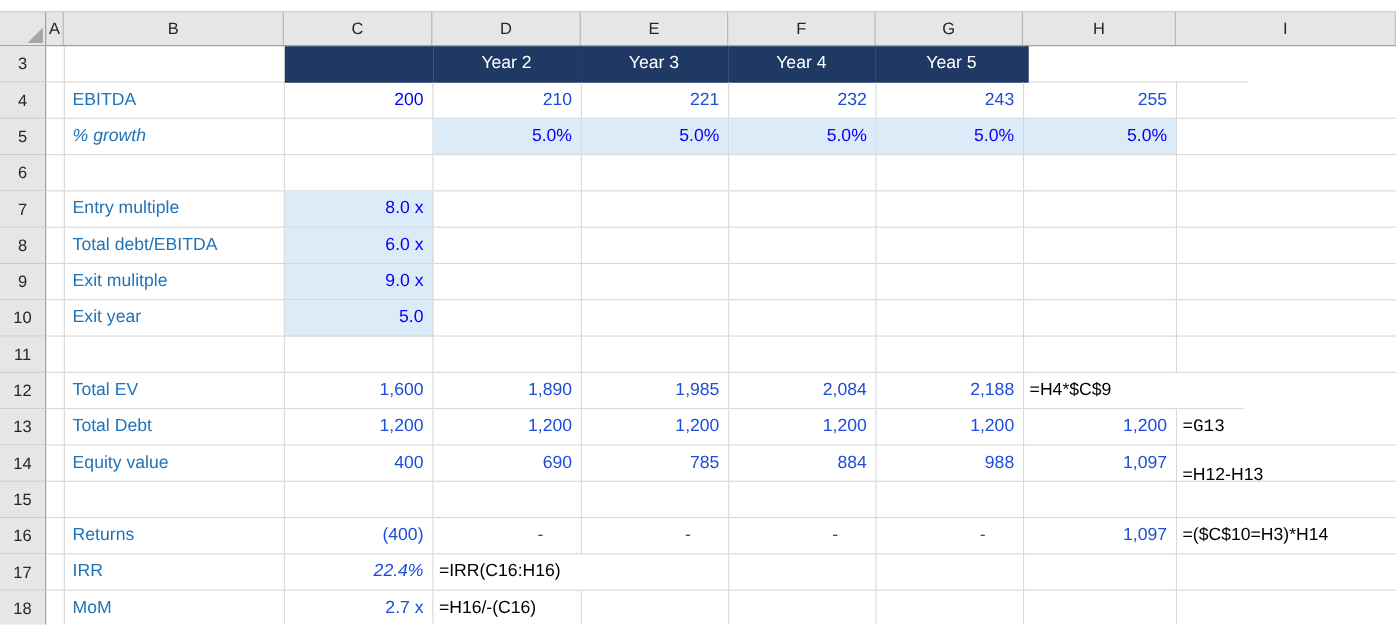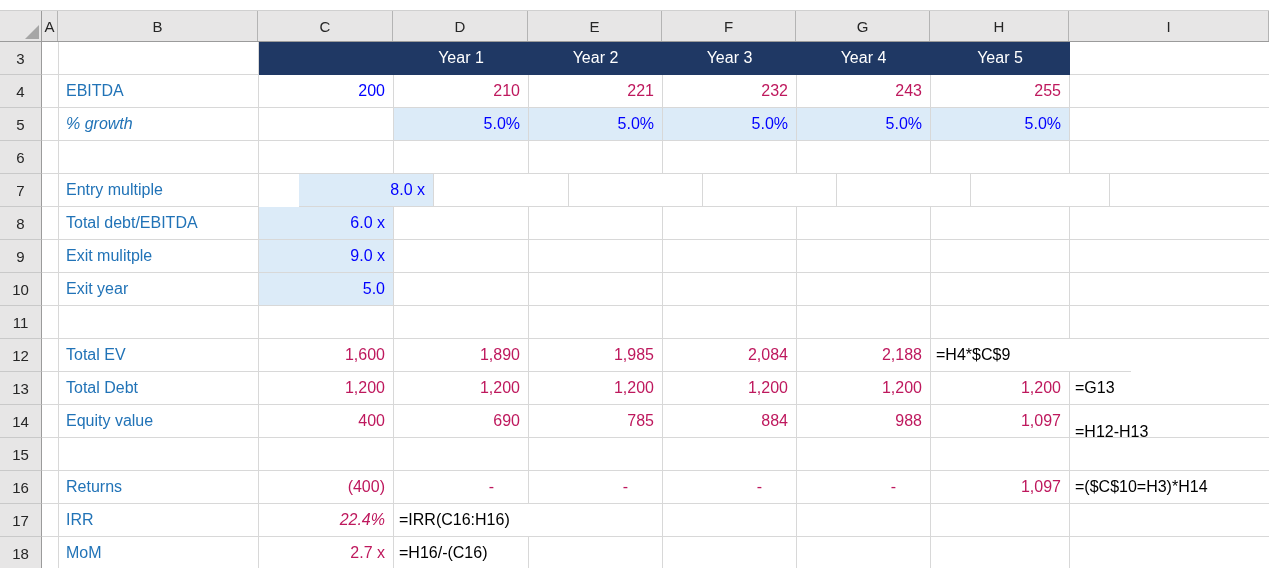--- a/index.html
+++ b/index.html
@@ -21,21 +21,21 @@
           display:flex;align-items:center;justify-content:center;font-size:15px;color:var(--hdrtext);}
   .c{box-sizing:border-box;display:flex;align-items:center;justify-content:flex-start;
      font-size:16px;color:#000;padding:0 8px;white-space:nowrap;overflow:hidden;
      border-right:1px solid var(--grid);border-bottom:1px solid var(--grid);}
   .c.navy{background:var(--navy);color:#fff;justify-content:center;
           border-right-color:var(--navy);border-bottom-color:var(--navy);}
   .c.label{color:var(--labelblue);justify-content:flex-start;padding-left:7px;}
   .c.it{font-style:italic;}
   .c.in{color:var(--inblue);justify-content:flex-end;}
   .c.fill{background:var(--ltblue);}
-  .c.num{color:#be185d;justify-content:flex-end;}
+  .c.num{color:#1d4ed8;justify-content:flex-end;}
   .c.dash{padding-right:34px;}
   .c.formula{color:#000;justify-content:flex-start;padding-left:5px;overflow:visible;}
   .c.lastcol{border-right:none;}
 </style>
 </head>
 <body>
 
 <div class="sheet" style="--navy: #1F3864; --labelblue: #2173B7; --inblue: #0000FF; --ltblue: #DCEBF8; --grid: #D8D8D8; --hdrbg: #E7E6E6;">
   <div class="sliver"></div>
   <div class="hdr-row" id="hdrRow">
@@ -51,21 +51,20 @@
       <div class="hdr-cell" style="width: 134px; flex: 0 0 134px;">G</div>
       <div class="hdr-cell" style="width: 139px; flex: 0 0 139px;">H</div>
       <div class="hdr-cell" style="width: 200px; flex: 0 0 200px;">I</div>
     </div>
   <div id="gridRows">
       <div class="row">
         <div class="rowhdr">3</div>
         <div class="c" style="width: 16px; flex: 0 0 16px;"></div>
         <div class="c" style="width: 200px; flex: 0 0 200px;"></div>
         <div class="c navy" style="width: 135px; flex: 0 0 135px;"></div>
-        <div class="c navy" style="width: 135px; flex: 0 0 135px;">Year 1</div>
         <div class="c navy" style="width: 134px; flex: 0 0 134px;">Year 2</div>
         <div class="c navy" style="width: 134px; flex: 0 0 134px;">Year 3</div>
         <div class="c navy" style="width: 134px; flex: 0 0 134px;">Year 4</div>
         <div class="c navy" style="width: 139px; flex: 0 0 139px;">Year 5</div>
         <div class="c lastcol" style="width: 200px; flex: 0 0 200px;"></div>
       </div>
       <div class="row">
         <div class="rowhdr">4</div>
         <div class="c" style="width: 16px; flex: 0 0 16px;"></div>
         <div class="c label" style="width: 200px; flex: 0 0 200px;">EBITDA</div>
@@ -98,21 +97,21 @@
         <div class="c" style="width: 134px; flex: 0 0 134px;"></div>
         <div class="c" style="width: 134px; flex: 0 0 134px;"></div>
         <div class="c" style="width: 134px; flex: 0 0 134px;"></div>
         <div class="c" style="width: 139px; flex: 0 0 139px;"></div>
         <div class="c lastcol" style="width: 200px; flex: 0 0 200px;"></div>
       </div>
       <div class="row">
         <div class="rowhdr">7</div>
         <div class="c" style="width: 16px; flex: 0 0 16px;"></div>
         <div class="c label" style="width: 200px; flex: 0 0 200px; text-align: center;">Entry multiple</div>
-        <div class="c in fill" style="width: 135px; flex: 0 0 135px; margin-left: 40px;">8.0 x</div>
+        <div class="c in fill" style="width: 135px; flex: 0 0 135px;">8.0 x</div>
         <div class="c" style="width: 135px; flex: 0 0 135px;"></div>
         <div class="c" style="width: 134px; flex: 0 0 134px;"></div>
         <div class="c" style="width: 134px; flex: 0 0 134px;"></div>
         <div class="c" style="width: 134px; flex: 0 0 134px;"></div>
         <div class="c" style="width: 139px; flex: 0 0 139px;"></div>
         <div class="c lastcol" style="width: 200px; flex: 0 0 200px;"></div>
       </div>
       <div class="row">
         <div class="rowhdr">8</div>
         <div class="c" style="width: 16px; flex: 0 0 16px;"></div>
@@ -175,21 +174,21 @@
       <div class="row">
         <div class="rowhdr">13</div>
         <div class="c" style="width: 16px; flex: 0 0 16px;"></div>
         <div class="c label" style="width: 200px; flex: 0 0 200px;">Total Debt</div>
         <div class="c num" style="width: 135px; flex: 0 0 135px;">1,200</div>
         <div class="c num" style="width: 135px; flex: 0 0 135px;">1,200</div>
         <div class="c num" style="width: 134px; flex: 0 0 134px;">1,200</div>
         <div class="c num" style="width: 134px; flex: 0 0 134px;">1,200</div>
         <div class="c num" style="width: 134px; flex: 0 0 134px;">1,200</div>
         <div class="c num" style="width: 139px; flex: 0 0 139px;">1,200</div>
-        <div class="c formula lastcol" style="width: 200px; flex: 0 0 200px;">=G13</div>
+        <div class="c formula lastcol" style="width: 200px; flex: 0 0 200px; font-family: Liberation Mono, monospace;">=G13</div>
       </div>
       <div class="row">
         <div class="rowhdr">14</div>
         <div class="c" style="width: 16px; flex: 0 0 16px;"></div>
         <div class="c label" style="width: 200px; flex: 0 0 200px;">Equity value</div>
         <div class="c num" style="width: 135px; flex: 0 0 135px;">400</div>
         <div class="c num" style="width: 135px; flex: 0 0 135px;">690</div>
         <div class="c num" style="width: 134px; flex: 0 0 134px;">785</div>
         <div class="c num" style="width: 134px; flex: 0 0 134px;">884</div>
         <div class="c num" style="width: 134px; flex: 0 0 134px;">988</div>

